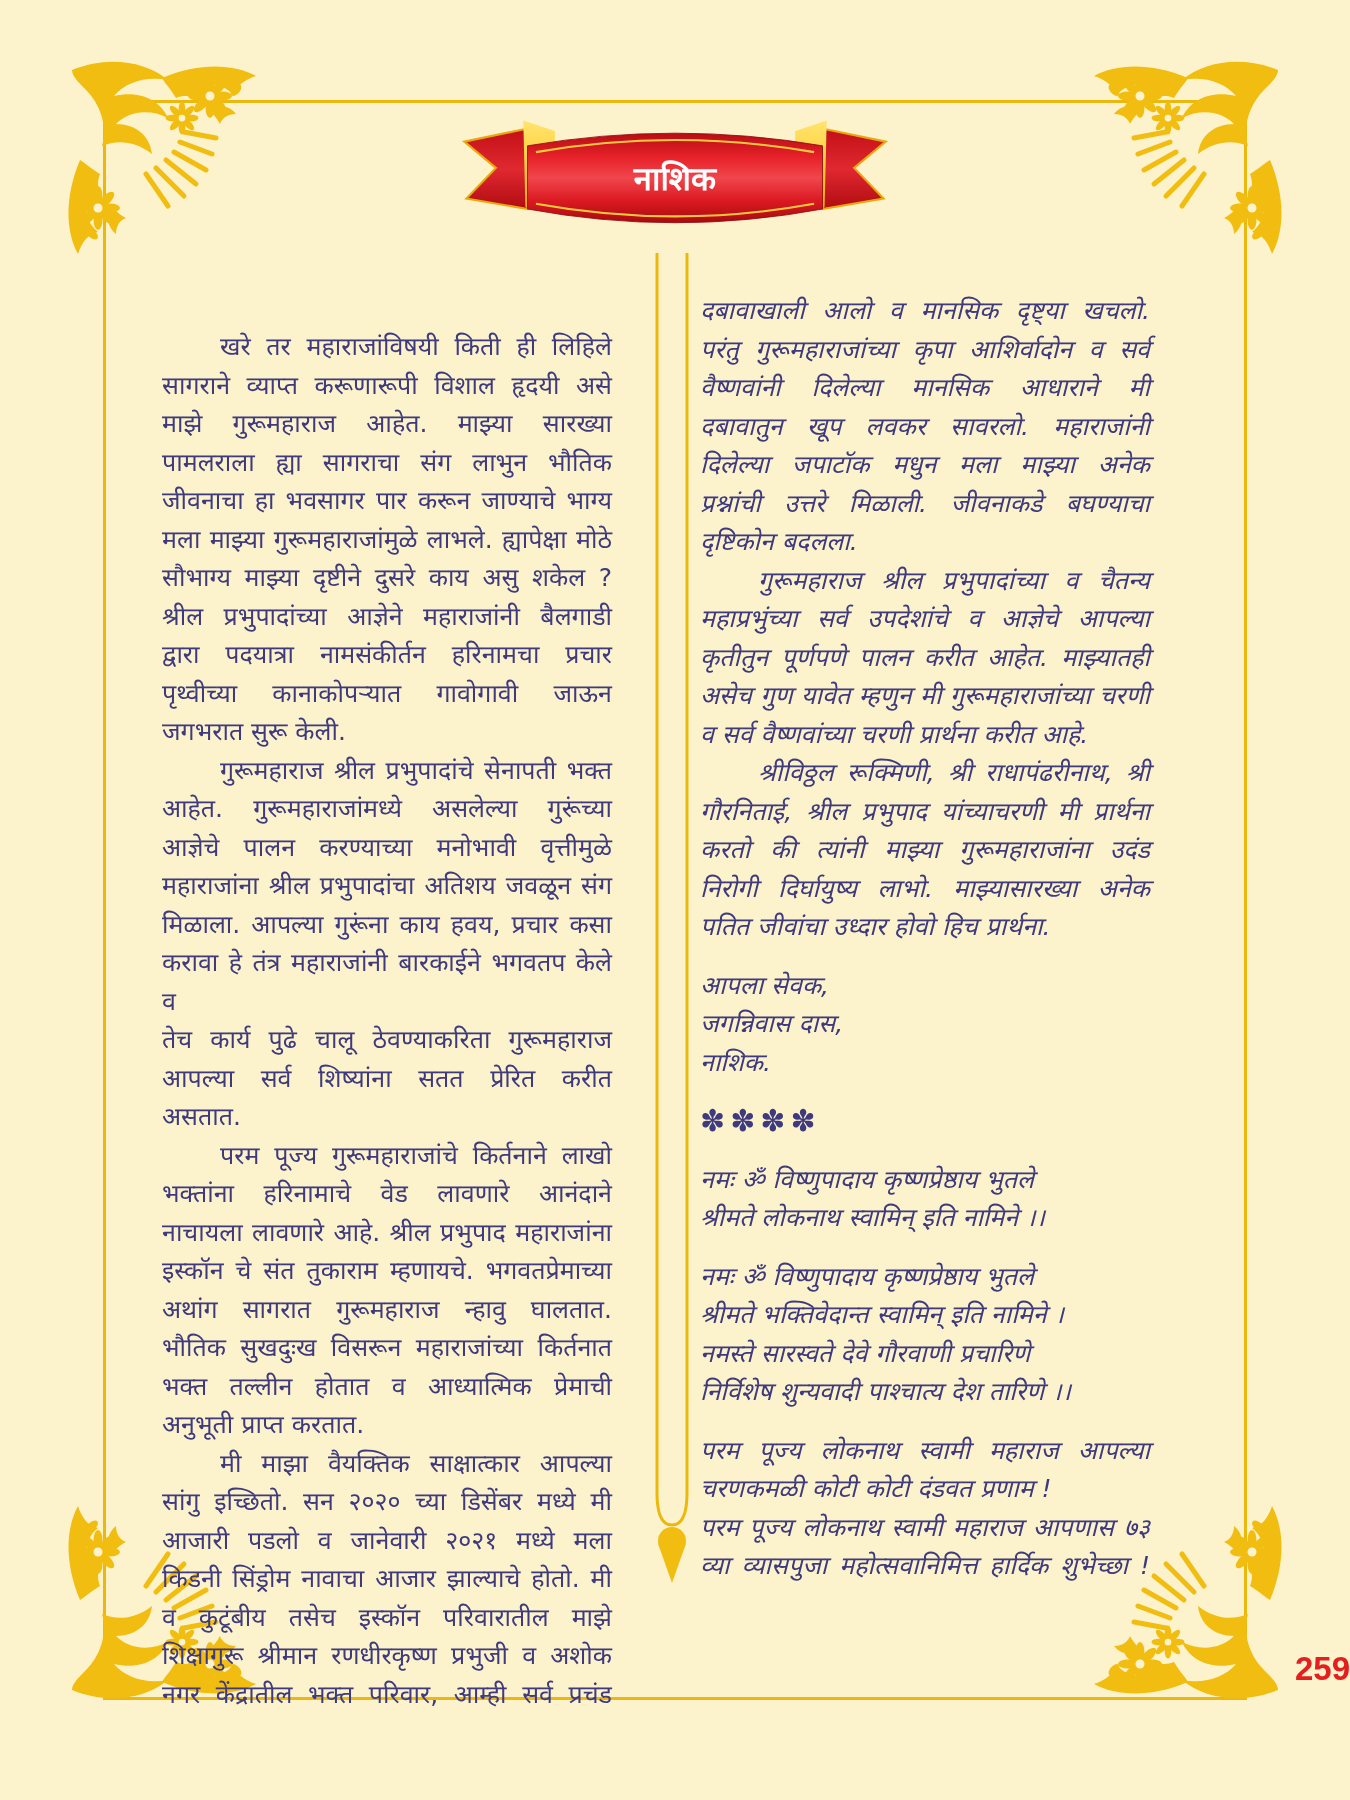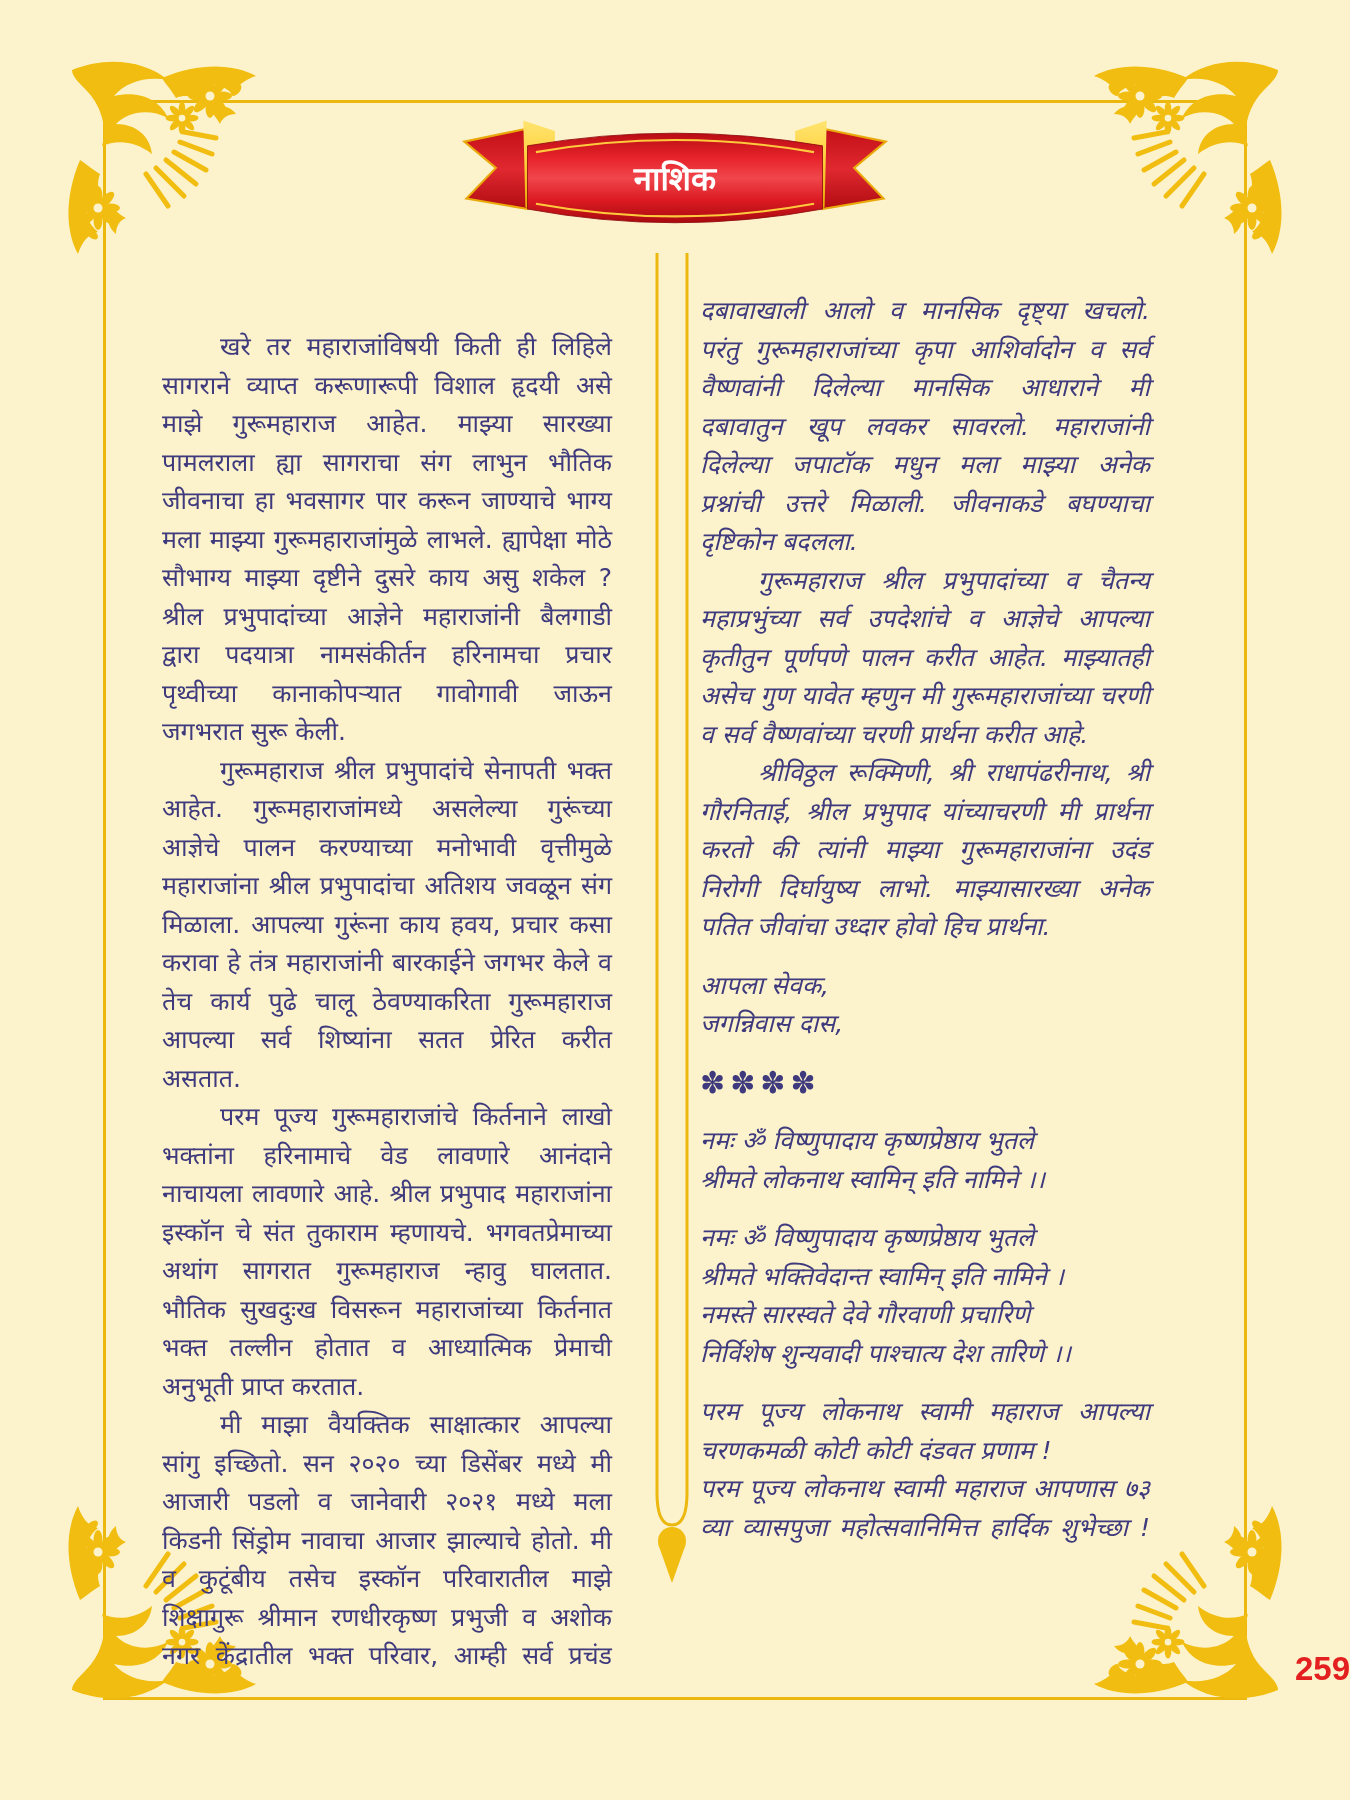--- a/index.html
+++ b/index.html
@@ -141,21 +141,21 @@
       <div class="tline stretch">द्वारा पदयात्रा नामसंकीर्तन हरिनामचा प्रचार</div>
       <div class="tline stretch">पृथ्वीच्या कानाकोपऱ्यात गावोगावी जाऊन</div>
       <div class="tline">जगभरात सुरू केली.</div>
     </div>
     <div class="block para indent">
       <div class="tline stretch">गुरूमहाराज श्रील प्रभुपादांचे सेनापती भक्त</div>
       <div class="tline stretch">आहेत. गुरूमहाराजांमध्ये असलेल्या गुरूंच्या</div>
       <div class="tline stretch">आज्ञेचे पालन करण्याच्या मनोभावी वृत्तीमुळे</div>
       <div class="tline stretch">महाराजांना श्रील प्रभुपादांचा अतिशय जवळून संग</div>
       <div class="tline stretch">मिळाला. आपल्या गुरूंना काय हवय, प्रचार कसा</div>
-      <div class="tline stretch">करावा हे तंत्र महाराजांनी बारकाईने जगभर केले व</div>
+      <div class="tline stretch">करावा हे तंत्र महाराजांनी बारकाईने भगवतप केले व</div>
       <div class="tline stretch">तेच कार्य पुढे चालू ठेवण्याकरिता गुरूमहाराज</div>
       <div class="tline stretch">आपल्या सर्व शिष्यांना सतत प्रेरित करीत</div>
       <div class="tline">असतात.</div>
     </div>
     <div class="block para indent">
       <div class="tline stretch">परम पूज्य गुरूमहाराजांचे किर्तनाने लाखो</div>
       <div class="tline stretch">भक्तांना हरिनामाचे वेड लावणारे आनंदाने</div>
       <div class="tline stretch">नाचायला लावणारे आहे. श्रील प्रभुपाद महाराजांना</div>
       <div class="tline stretch">इस्कॉन चे संत तुकाराम म्हणायचे. भगवतप्रेमाच्या</div>
       <div class="tline stretch">अथांग सागरात गुरूमहाराज न्हावु घालतात.</div>
@@ -193,20 +193,21 @@
     <div class="block para indent">
       <div class="tline stretch">श्रीविठ्ठल रूक्मिणी, श्री राधापंढरीनाथ, श्री</div>
       <div class="tline stretch">गौरनिताई, श्रील प्रभुपाद यांच्याचरणी मी प्रार्थना</div>
       <div class="tline stretch">करतो की त्यांनी माझ्या गुरूमहाराजांना उदंड</div>
       <div class="tline stretch">निरोगी दिर्घायुष्य लाभो. माझ्यासारख्या अनेक</div>
       <div class="tline">पतित जीवांचा उध्दार होवो हिच प्रार्थना.</div>
     </div>
     <div class="block plain gap">
       <div class="tline">आपला सेवक,</div>
       <div class="tline">जगन्निवास दास,</div>
+      <div class="tline"> नाशिक.</div>
     </div>
     <div class="block stars gap">
       <div class="tline">✽✽✽✽</div>
     </div>
     <div class="block plain gap">
       <div class="tline">नमः ॐ विष्णुपादाय कृष्णप्रेष्ठाय भुतले</div>
       <div class="tline">श्रीमते लोकनाथ स्वामिन् इति नामिने ।।</div>
     </div>
     <div class="block plain gap">
       <div class="tline">नमः ॐ विष्णुपादाय कृष्णप्रेष्ठाय भुतले</div>

